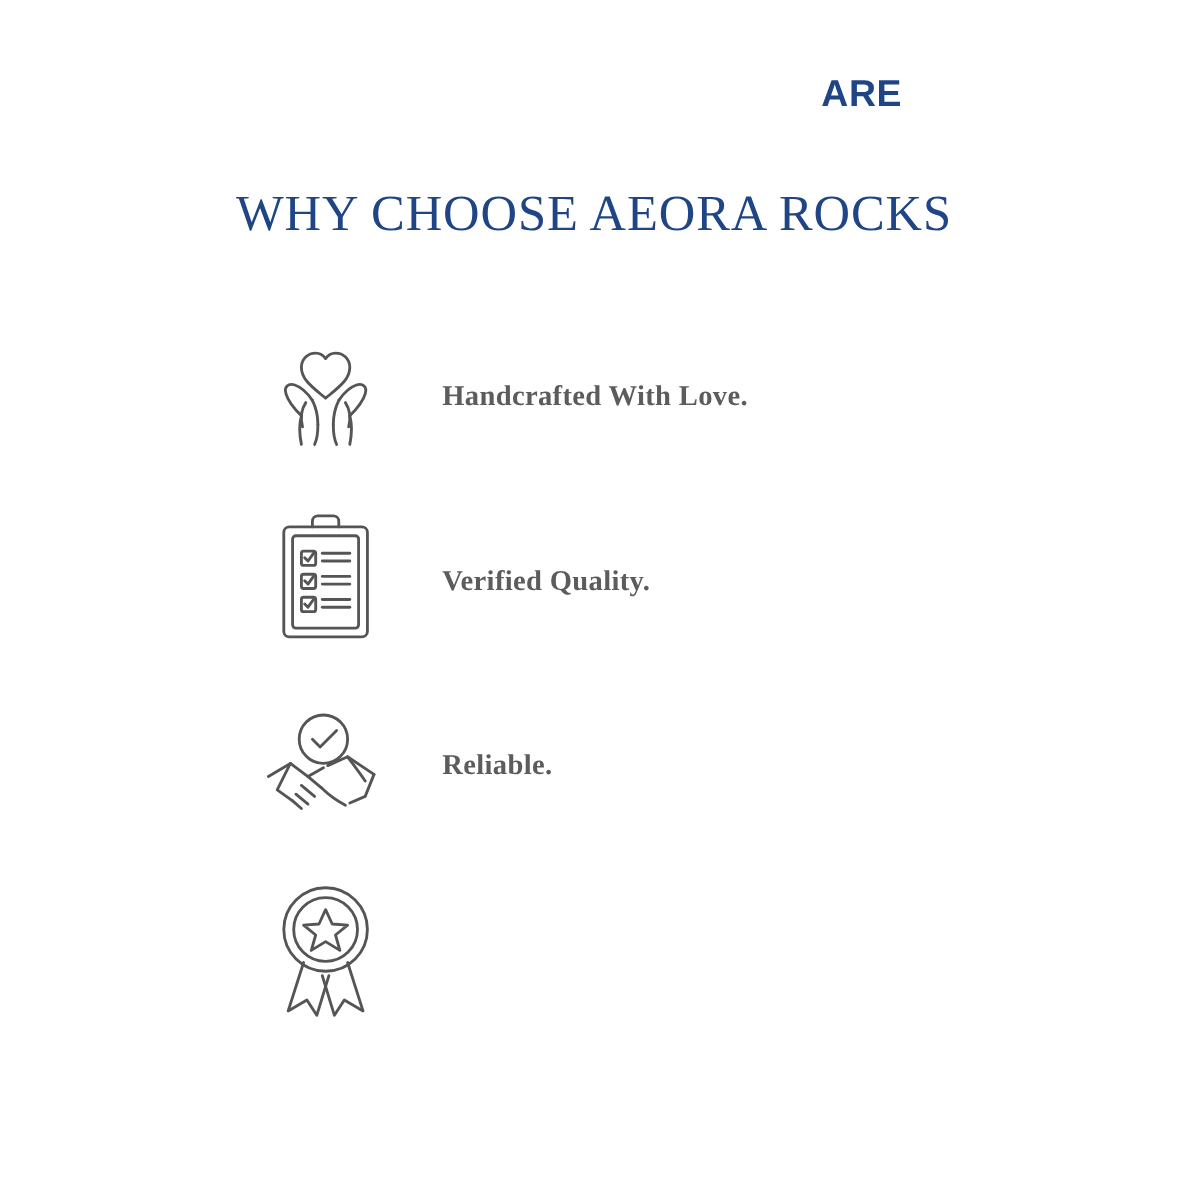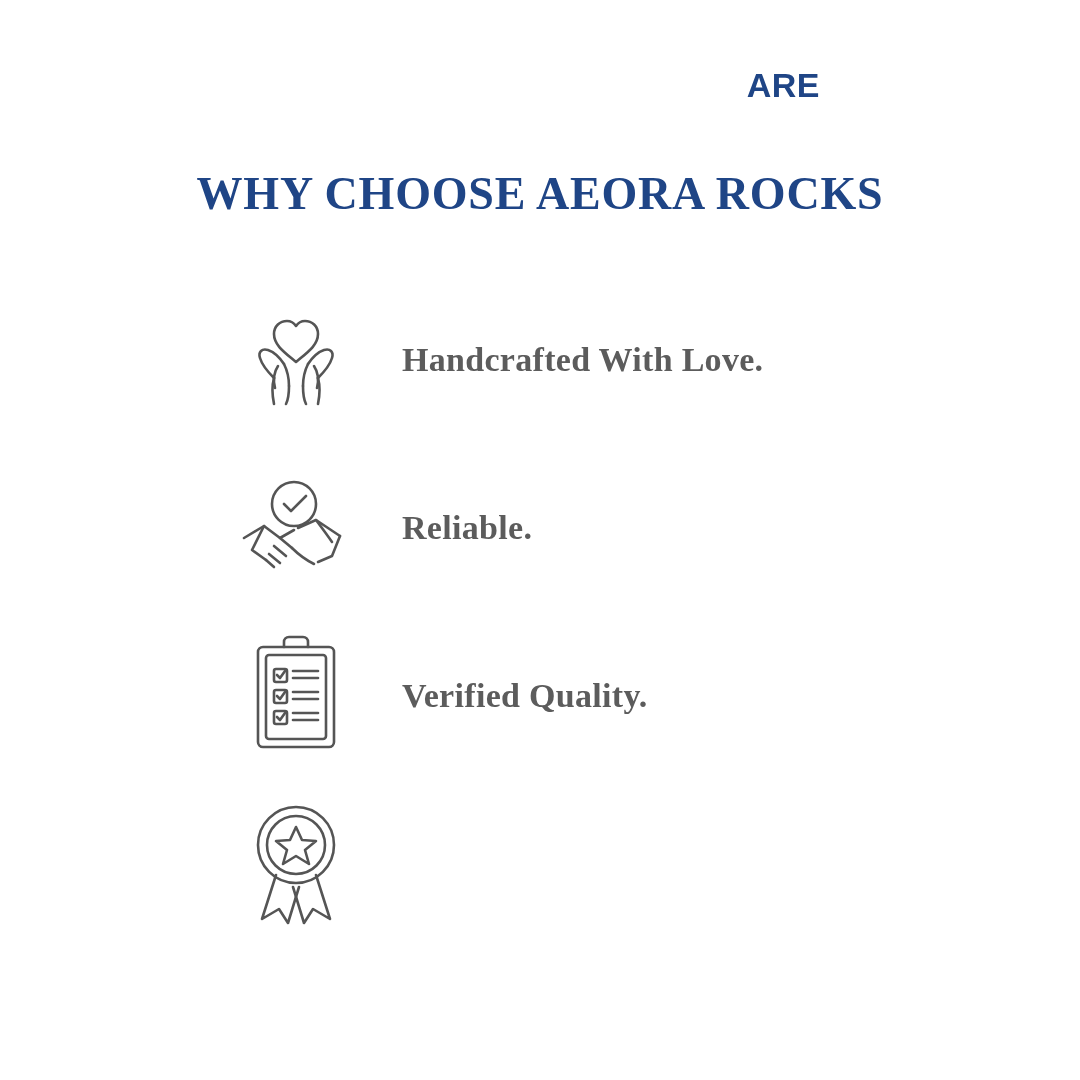--- a/index.html
+++ b/index.html
@@ -39,21 +39,21 @@
   }
 
   
   .heading {
     position: absolute;
     top: 166px;
     left: 0;
     width: 1080px;
     text-align: center;
     font-family: "Liberation Serif", serif;
-    font-weight: 700;
+    font-weight: 400;
     font-size: 46px;
     letter-spacing: 0.8px;
     color: #1f4586;
     line-height: 1.2;
   }
 
   
   .features {
     position: absolute;
     top: 276px;
@@ -73,21 +73,21 @@
     align-items: center;
     justify-content: center;
   }
   .feature-icon svg {
     display: block;
   }
   .feature-label {
     margin-left: 46px;
     font-family: "Liberation Serif", serif;
     font-weight: 700;
-    font-size: 34px;
+    font-size: 26px;
     color: #5c5c5c;
     letter-spacing: 0.3px;
     white-space: nowrap;
   }
 </style>
 </head>
 <body>
 
 <div class="poster">
 
@@ -113,40 +113,20 @@
           <path d="M68 64 C65 70 63 78 63 86"></path>
           <path d="M49 86 C49 94 48 100 46 104"></path>
           <path d="M63 86 C63 94 64 100 66 104"></path>
         </svg>
       </div>
       <div class="feature-label">Handcrafted With Love.</div>
     </div>
 
     <div class="feature">
       <div class="feature-icon">
-        <svg width="120" height="120" viewBox="0 0 120 120" fill="none" stroke="#555555" stroke-width="2.6" stroke-linecap="round" stroke-linejoin="round">
-          <circle cx="58" cy="36" r="22"></circle>
-          <path d="M48 36 L55 43 L70 28"></path>
-          <path d="M8 70 L28 58 L44 70 L58 62"></path>
-          <path d="M62 60 L80 52 L104 68"></path>
-          <path d="M28 58 L16 82 L30 92"></path>
-          <path d="M104 68 L96 88 L82 94"></path>
-          <path d="M44 70 L56 80"></path>
-          <path d="M38 78 L50 88"></path>
-          <path d="M33 86 L44 95"></path>
-          <path d="M30 92 L38 99"></path>
-          <path d="M56 80 C62 86 70 92 78 96"></path>
-          <path d="M80 52 C86 60 92 68 96 74"></path>
-        </svg>
-      </div>
-      <div class="feature-label">Reliable.</div>
-    </div>
-
-    <div class="feature">
-      <div class="feature-icon">
         <svg width="104" height="126" viewBox="0 0 104 126" fill="none" stroke="#555555" stroke-width="2.6" stroke-linecap="round" stroke-linejoin="round">
           <rect x="14" y="14" width="76" height="100" rx="5"></rect>
           <rect x="22" y="22" width="60" height="84" rx="3"></rect>
           <path d="M40 14 L40 9 C40 6 42 4 45 4 L59 4 C62 4 64 6 64 9 L64 14"></path>
           <rect x="30" y="36" width="13" height="13" rx="2"></rect>
           <path d="M33 42 L36 45 L41 38"></path>
           <line x1="49" y1="38" x2="74" y2="38"></line>
           <line x1="49" y1="45" x2="74" y2="45"></line>
           <rect x="30" y="57" width="13" height="13" rx="2"></rect>
           <path d="M33 63 L36 66 L41 59"></path>
@@ -156,20 +136,40 @@
           <path d="M33 84 L36 87 L41 80"></path>
           <line x1="49" y1="80" x2="74" y2="80"></line>
           <line x1="49" y1="87" x2="74" y2="87"></line>
         </svg>
       </div>
       <div class="feature-label">Verified Quality.</div>
     </div>
 
     <div class="feature">
       <div class="feature-icon">
+        <svg width="120" height="120" viewBox="0 0 120 120" fill="none" stroke="#555555" stroke-width="2.6" stroke-linecap="round" stroke-linejoin="round">
+          <circle cx="58" cy="36" r="22"></circle>
+          <path d="M48 36 L55 43 L70 28"></path>
+          <path d="M8 70 L28 58 L44 70 L58 62"></path>
+          <path d="M62 60 L80 52 L104 68"></path>
+          <path d="M28 58 L16 82 L30 92"></path>
+          <path d="M104 68 L96 88 L82 94"></path>
+          <path d="M44 70 L56 80"></path>
+          <path d="M38 78 L50 88"></path>
+          <path d="M33 86 L44 95"></path>
+          <path d="M30 92 L38 99"></path>
+          <path d="M56 80 C62 86 70 92 78 96"></path>
+          <path d="M80 52 C86 60 92 68 96 74"></path>
+        </svg>
+      </div>
+      <div class="feature-label">Reliable.</div>
+    </div>
+
+    <div class="feature">
+      <div class="feature-icon">
         <svg width="108" height="130" viewBox="0 0 108 130" fill="none" stroke="#555555" stroke-width="2.6" stroke-linecap="round" stroke-linejoin="round">
           <circle cx="54" cy="46" r="38"></circle>
           <circle cx="54" cy="46" r="29"></circle>
           <path d="M54 28 L60 41 L74 42 L63 51 L67 65 L54 57 L41 65 L45 51 L34 42 L48 41 Z"></path>
           <path d="M34 76 L20 120 L37 110 L46 124 L57 88"></path>
           <path d="M74 76 L88 120 L71 110 L62 124 L51 88"></path>
         </svg>
       </div>
     </div>
 

